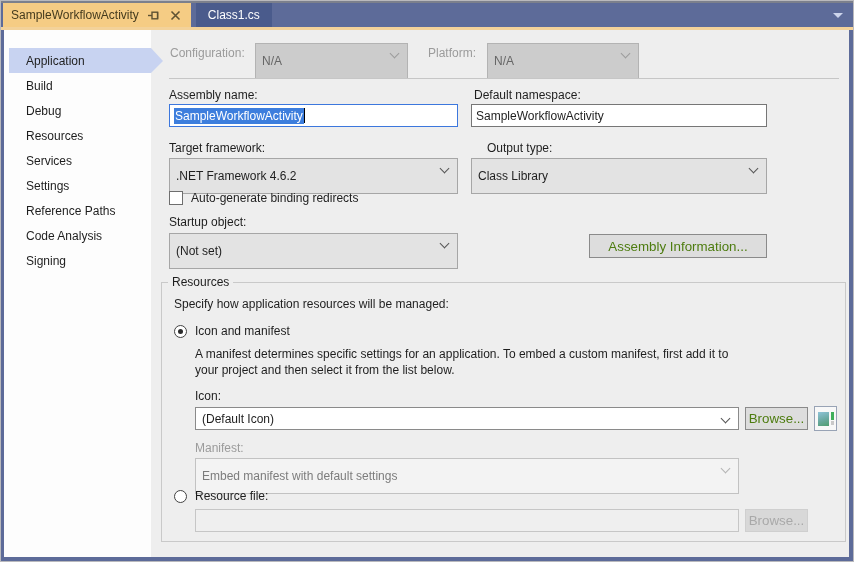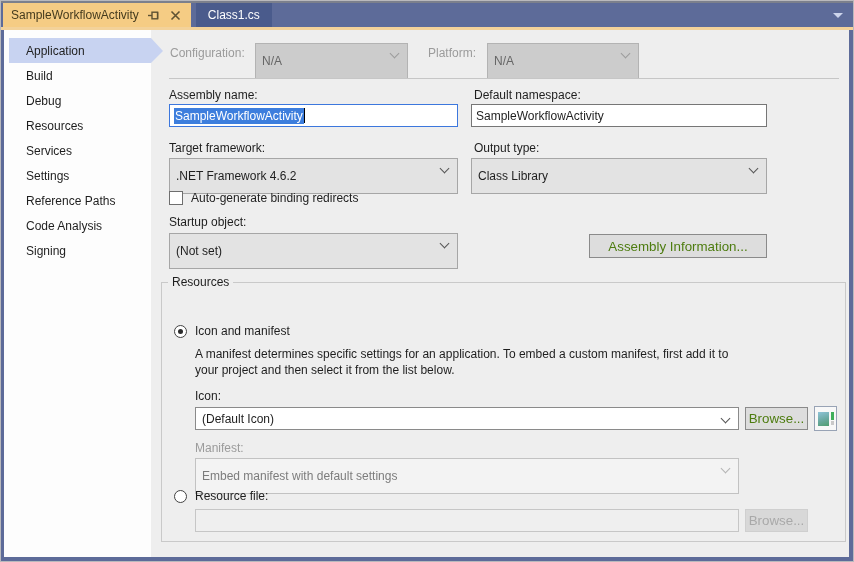--- a/index.html
+++ b/index.html
@@ -16,21 +16,21 @@
   .tab{display:flex;align-items:center;height:24px;padding:0 8px;cursor:default;}
   .tab.active{background:var(--active-tab);color:#453b1e;gap:8px;}
   .tab.inactive{background:var(--inactive-tab);color:#ffffff;padding:0 12px;}
   .tab-icon-btn{display:flex;align-items:center;justify-content:center;width:14px;height:14px;}
   .strip-chevron{position:absolute;right:9px;top:10px;width:0;height:0;border-left:5px solid transparent;border-right:5px solid transparent;border-top:5px solid #cdd5ec;}
   .accent-underline{position:absolute;left:0;top:26px;width:100%;height:3px;background:var(--accent-underline);}
   
   .nav-pane{position:absolute;left:3px;top:29px;width:147px;height:527px;background:#fdfdfd;overflow:visible;z-index:3;}
   .main-pane{position:absolute;left:150px;top:29px;width:698px;height:527px;background:var(--content-bg);z-index:1;}
   
-  .nav-list{padding-top:8px;text-align:right;}
+  .nav-list{padding-top:18px;text-align:right;}
   .nav-item{position:relative;height:25px;display:flex;align-items:center;padding-left:22px;color:#1e1e1e;cursor:default;}
   .nav-item.selected{background:var(--nav-selected);margin-left:5px;padding-left:17px;width:142px;}
   .nav-item.selected::after{content:"";position:absolute;right:-12px;top:0;width:0;height:0;border-top:13px solid transparent;border-bottom:12px solid transparent;border-left:12px solid var(--nav-selected);}
   
   .lbl{position:absolute;white-space:nowrap;}
   .lbl.dim{color:#9b9b9b;}
   .combo{position:absolute;height:36px;border:1px solid #a6a6a6;background:#e3e3e3;display:flex;align-items:center;padding:0 22px 0 6px;}
   .combo .val{white-space:nowrap;overflow:hidden;}
   .combo .chev{position:absolute;right:9px;top:6px;width:7px;height:7px;border-right:1.4px solid #565656;border-bottom:1.4px solid #565656;transform:rotate(45deg);}
   .combo.disabled-dark{background:#cccccc;border-color:#b3b3b3;color:#666666;}
@@ -144,41 +144,42 @@
     <span class="lbl" style="left:323px;top:58px;">Default namespace:</span>
     <div class="textbox" style="left:320px;top:74px;width:296px;">
       <span>SampleWorkflowActivity</span>
     </div>
 
     <span class="lbl" style="left:18px;top:111px;">Target framework:</span>
     <div class="combo" style="left:18px;top:128px;width:289px;">
       <span class="val">.NET Framework 4.6.2</span>
       <span class="chev"></span>
     </div>
-    <span class="lbl" style="left:323px;top:111px;text-align:right;">Output type:</span>
+    <span class="lbl" style="left:336px;top:111px;text-align:right;">Output type:</span>
     <div class="combo" style="left:320px;top:128px;width:296px;">
       <span class="val">Class Library</span>
       <span class="chev"></span>
     </div>
 
     <div class="check-row" style="left:18px;top:161px;">
       <span class="checkbox"></span>
       <span>Auto-generate binding redirects</span>
     </div>
 
     <span class="lbl" style="left:18px;top:185px;">Startup object:</span>
     <div class="combo" style="left:18px;top:203px;width:289px;">
       <span class="val">(Not set)</span>
       <span class="chev"></span>
     </div>
     <button class="btn" style="left:438px;top:204px;width:178px;">Assembly Information...</button>
 
     <div class="groupbox" style="left:10px;top:252px;width:685px;height:260px;">
       <span class="groupbox-title">Resources</span>
 
+      <span class="lbl" style="left:12px;top:14px;">Specify how application resources will be managed:</span>
 
       <div class="radio-row" style="left:12px;top:41px;">
         <span class="radio on"></span>
         <span>Icon and manifest</span>
       </div>
 
       <div class="helptext" style="left:33px;top:63px;">
         <span>A manifest determines specific settings for an application. To embed a custom manifest, first add it to</span><br>
         <span>your project and then select it from the list below.</span>
       </div>

